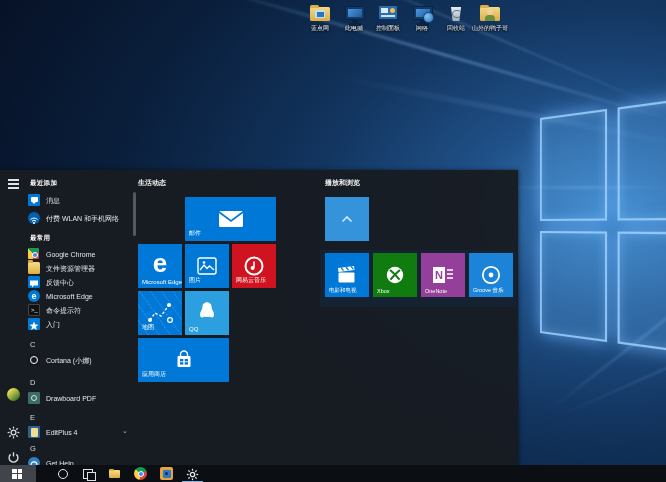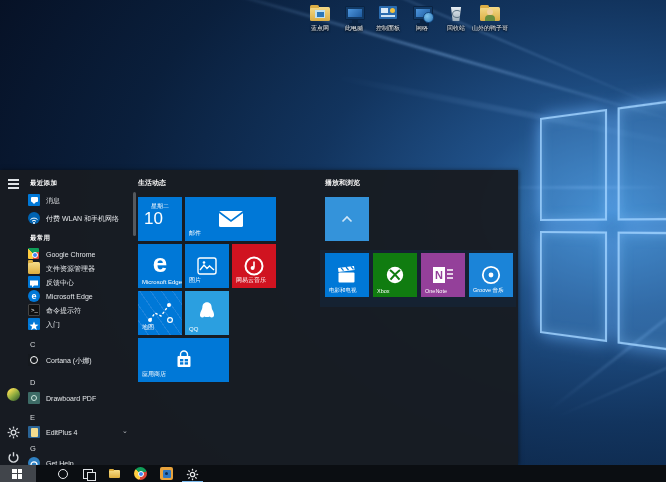--- a/index.html
+++ b/index.html
@@ -223,24 +223,20 @@
             <rect x="2.2" y="6.3" width="1.8" height="2.6" rx="0.8" fill="#fff"></rect>
             <rect x="8" y="6.3" width="1.8" height="2.6" rx="0.8" fill="#fff"></rect>
           </svg></div>
       <div class="tx">Get Help</div>
     </div>
 
     <div class="abs" style="left:133px;top:22px;width:3px;height:44px;background:#55595e;border-radius:1.5px;"></div>
 
     <div class="ghead" style="left:138px;top:8px;">生活动态</div>
 
-    <div class="tile" style="left:138px;top:27px;width:44px;height:44px;">
-      <div style="position:absolute;top:5px;left:0;right:0;text-align:center;font-size:6px;color:#fff;">星期二</div>
-      <div style="position:absolute;top:12px;left:6px;font-size:17px;font-weight:300;color:#fff;">10</div>
-    </div>
 
     <div class="tile" style="left:185px;top:27px;width:91px;height:44px;">
       <div class="tcenter">
         <svg width="26" height="18" viewBox="0 0 26 18">
             <rect x="1" y="1" width="24" height="16" rx="1.5" fill="#fff"></rect>
             <path d="M1 2l12 9L25 2" stroke="#0078d7" stroke-width="1.6" fill="none"></path>
           </svg>
         </div>
       <div class="tlabel">邮件</div>
     </div>

